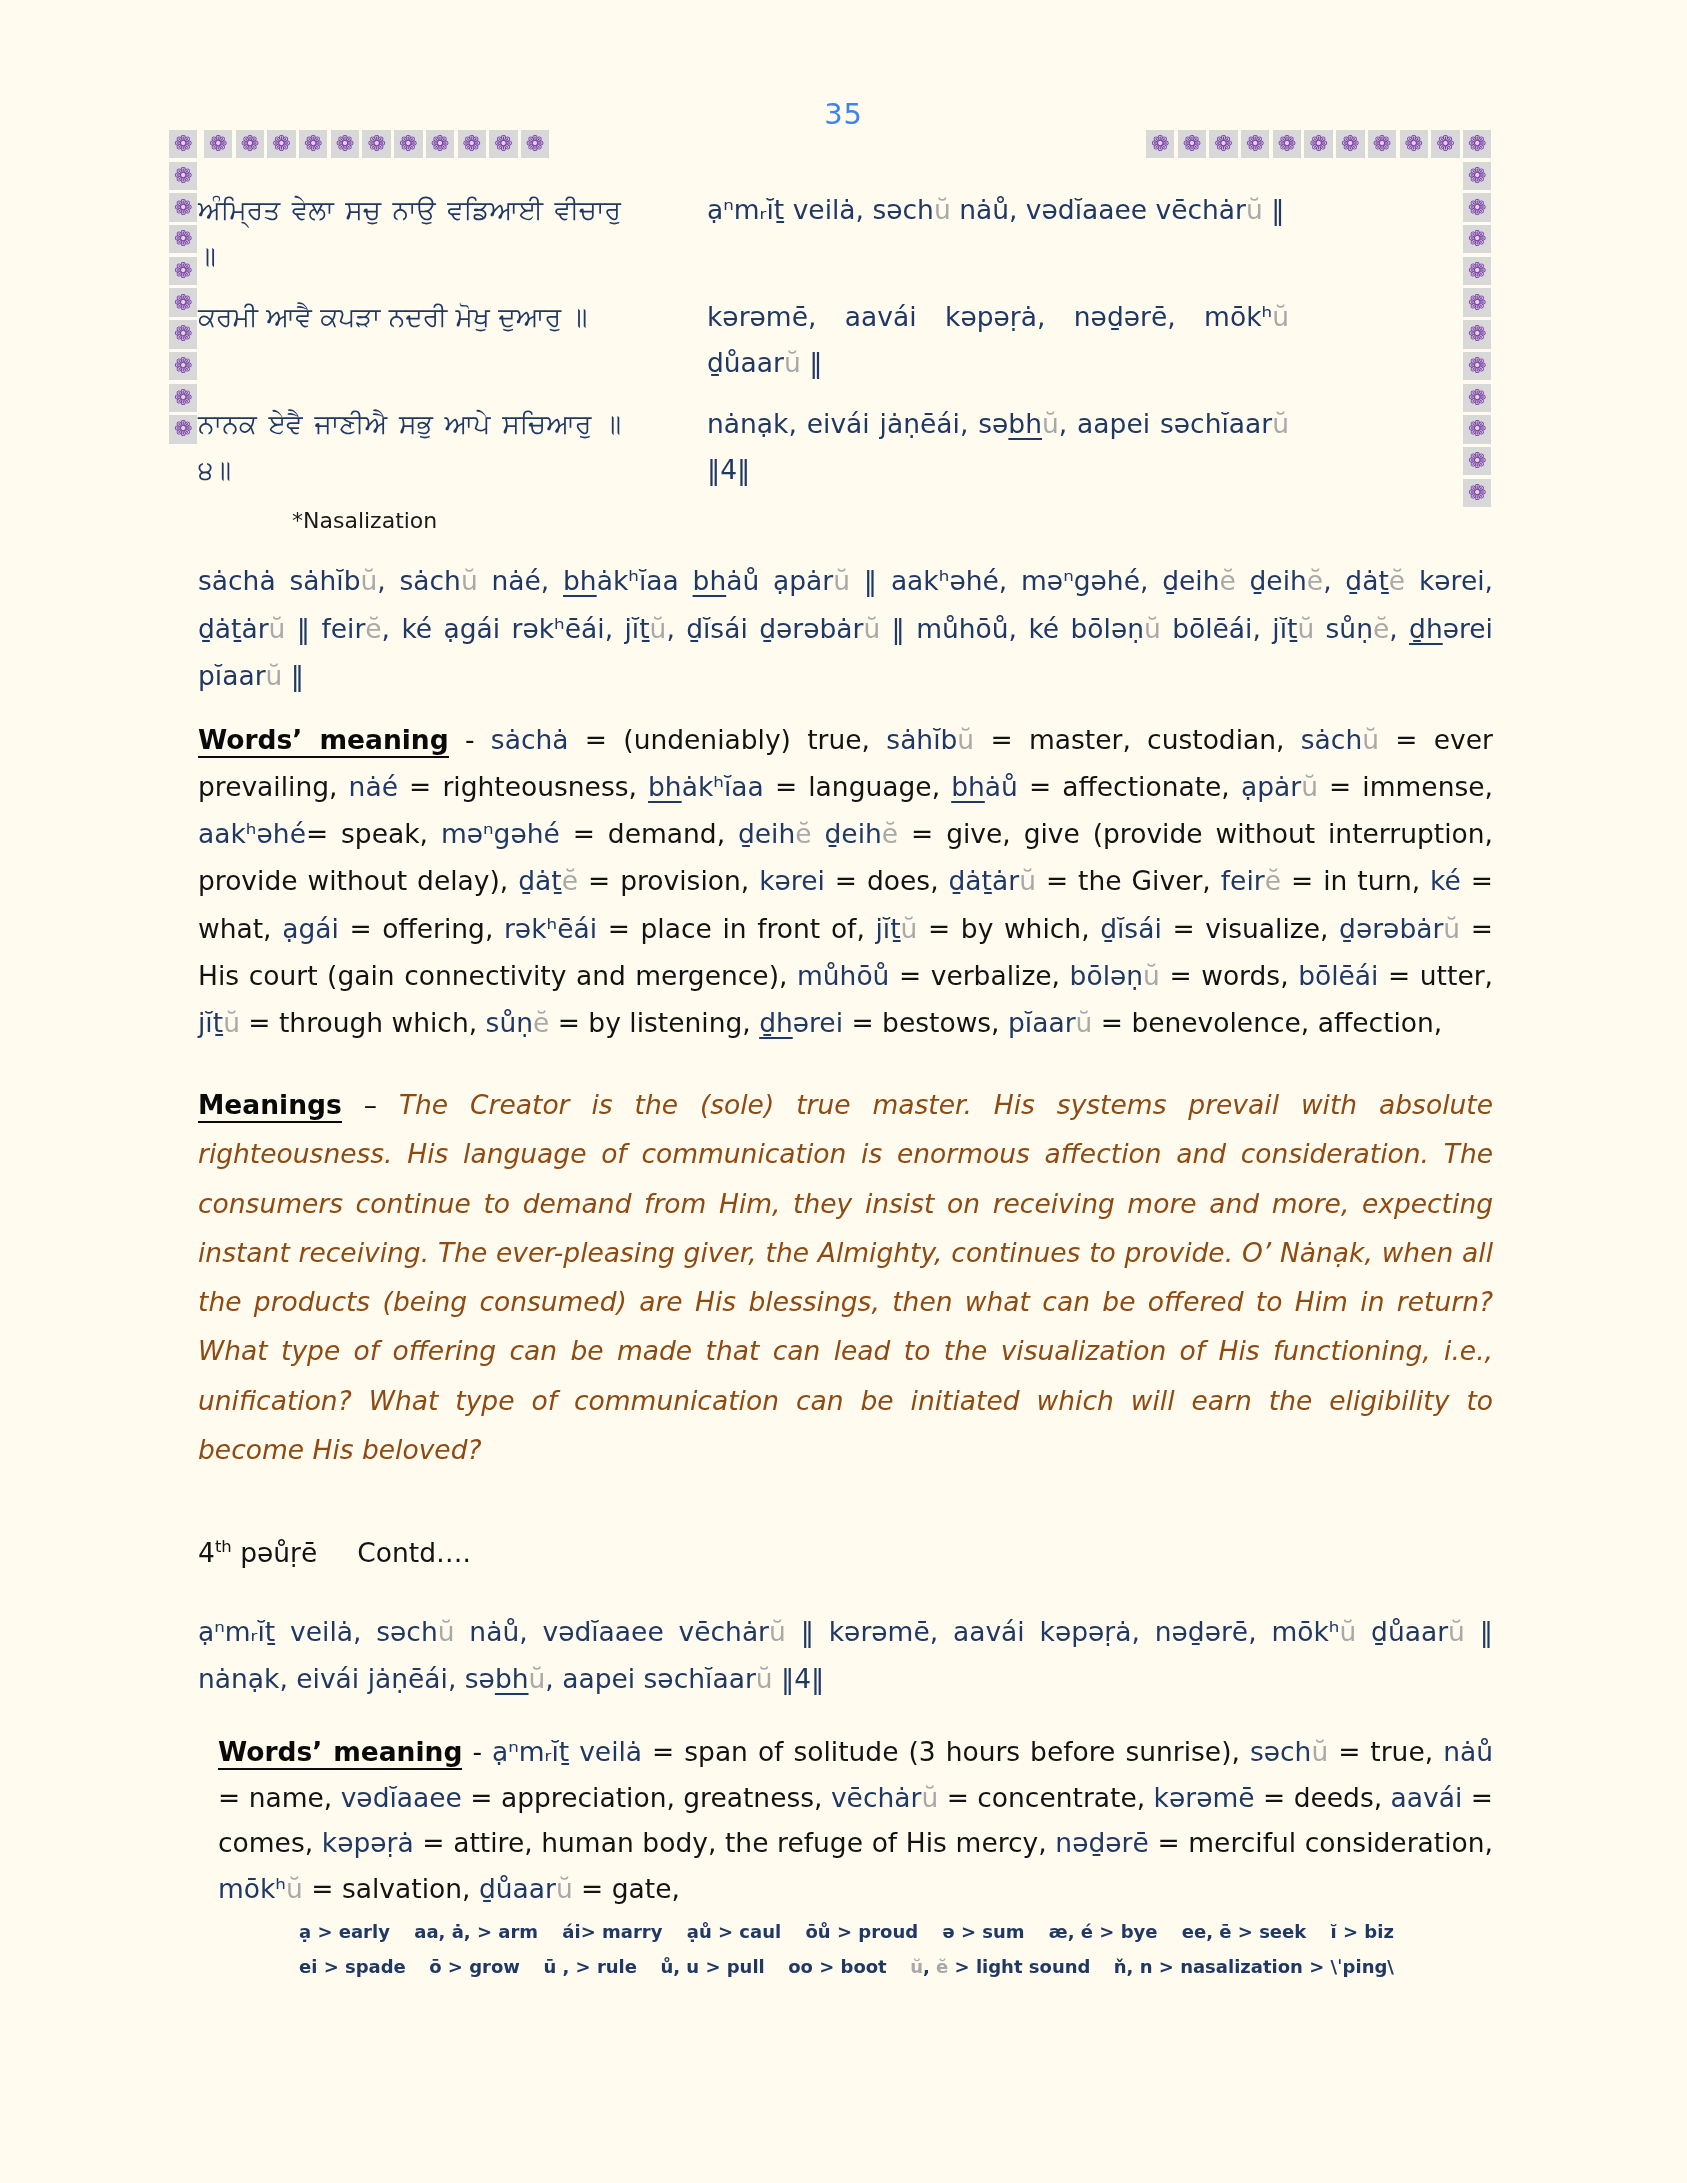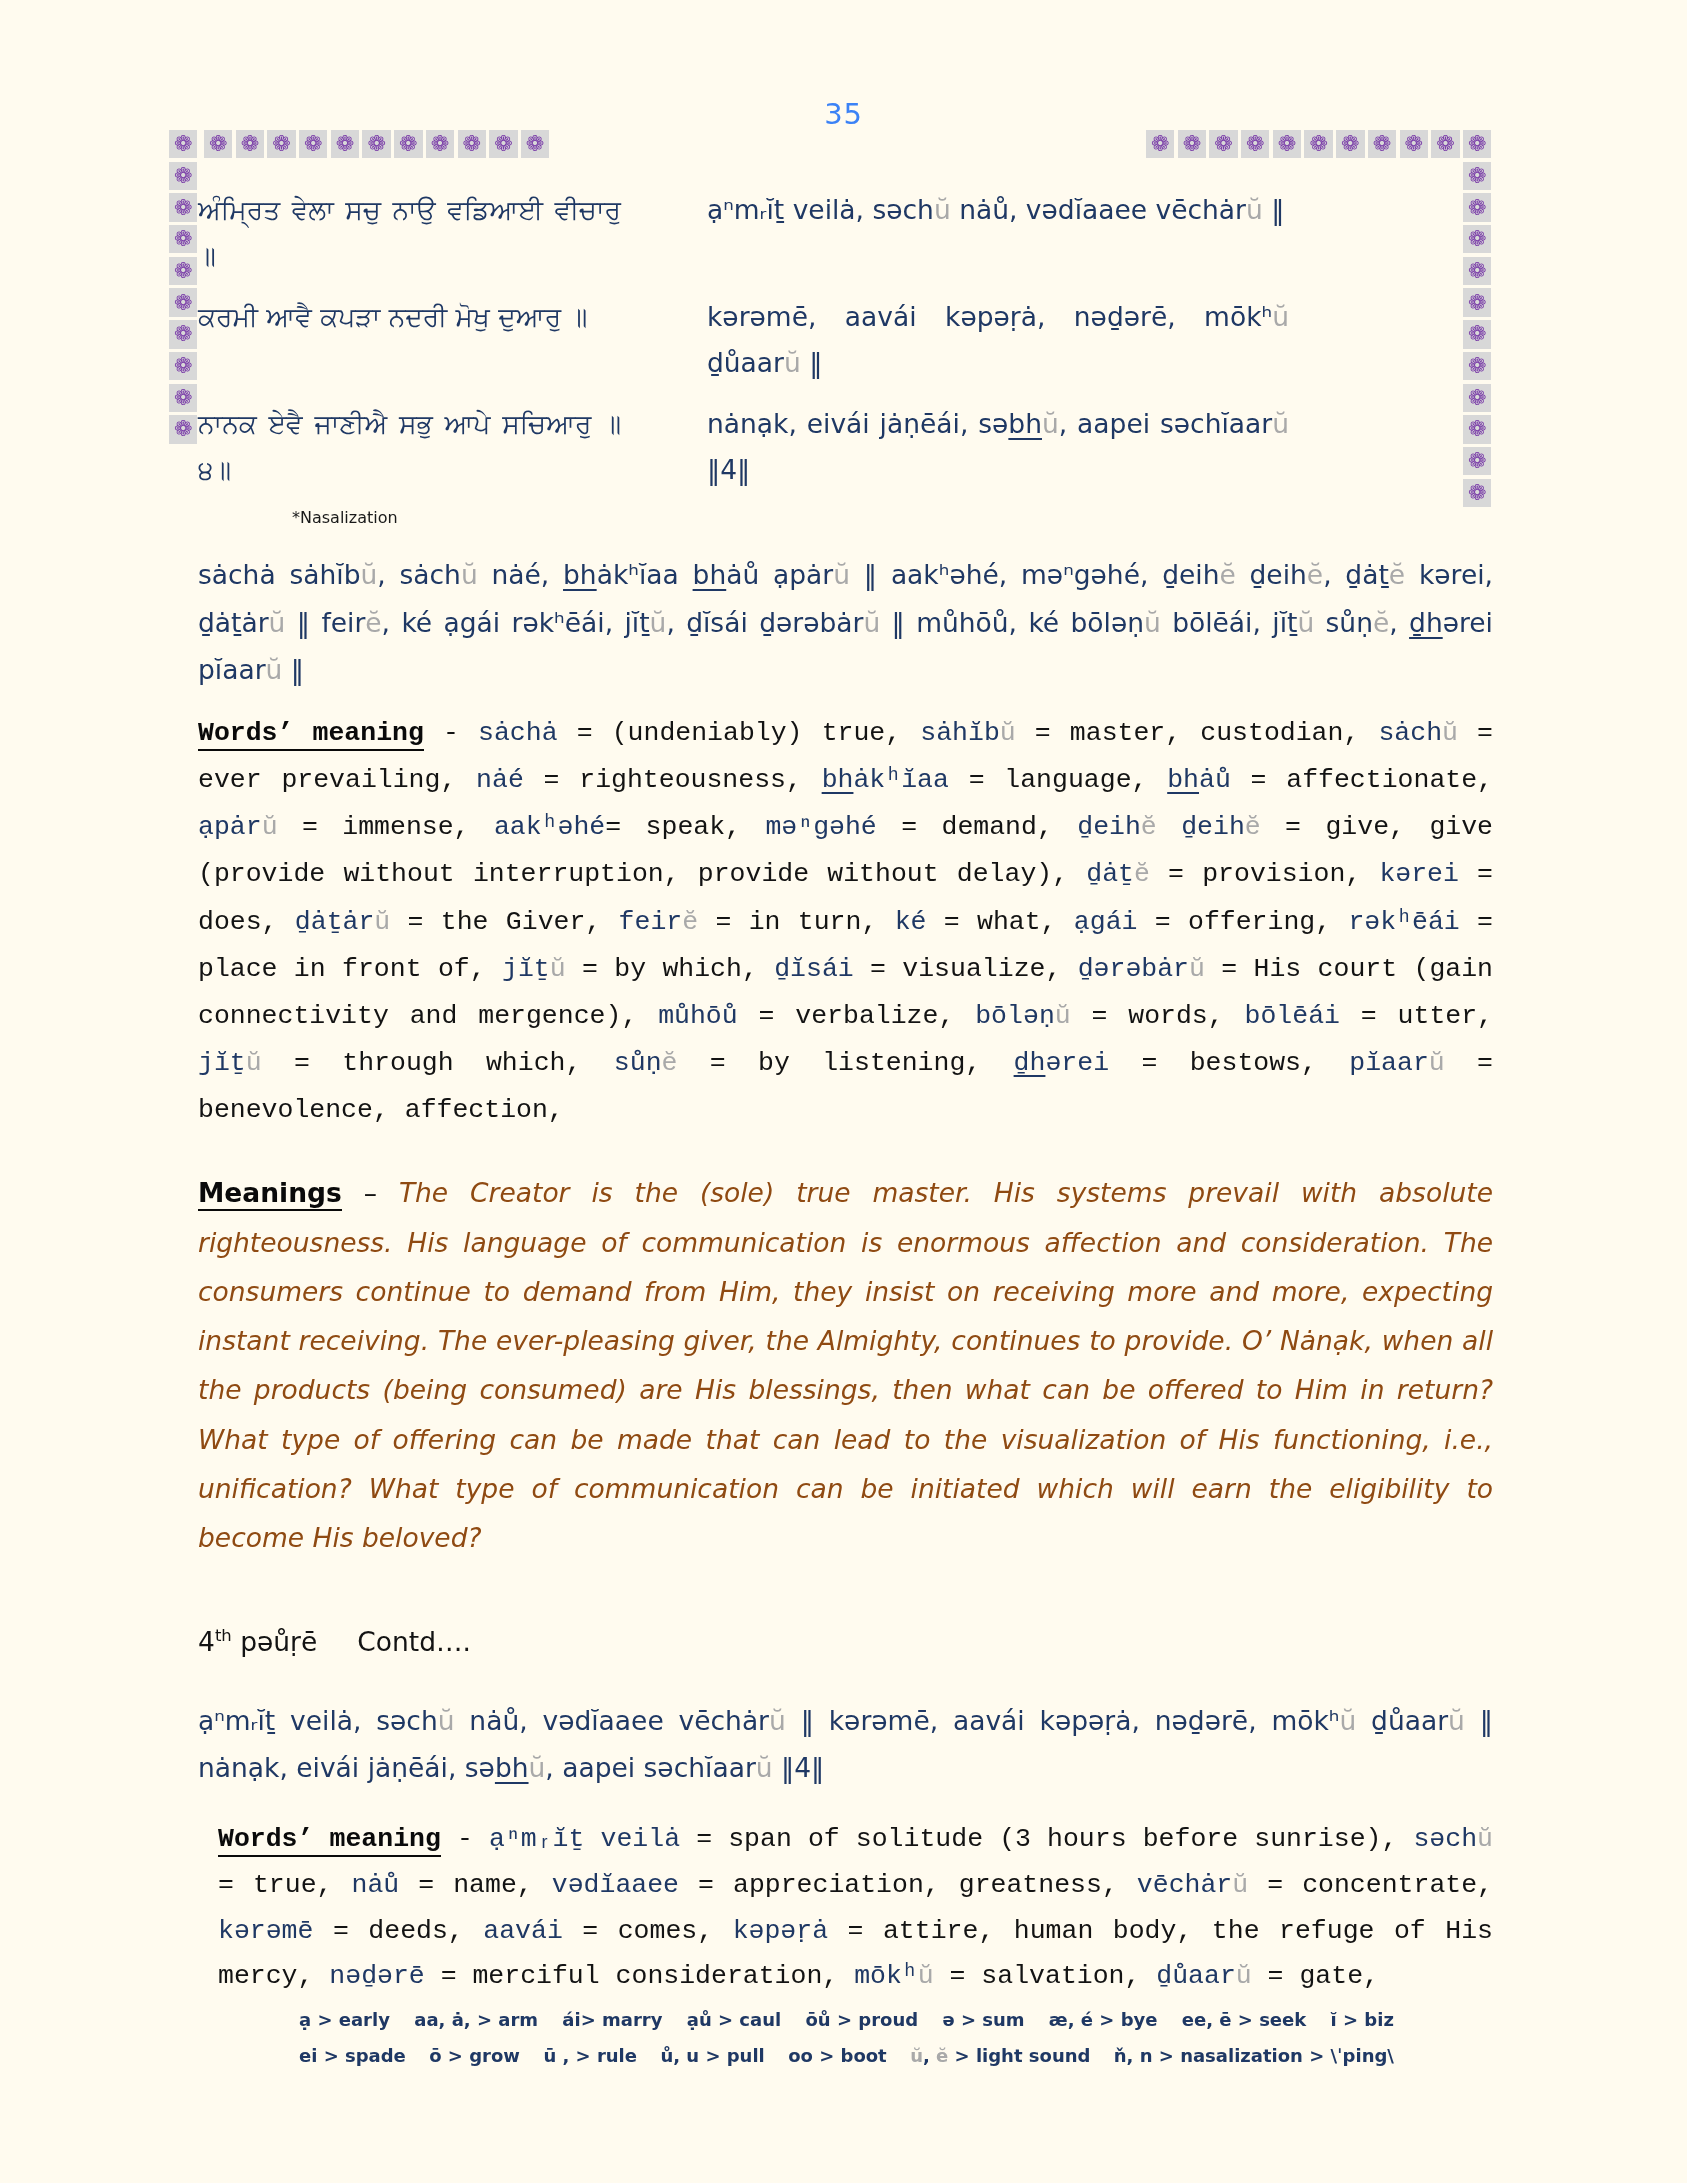--- a/index.html
+++ b/index.html
@@ -31,25 +31,25 @@
   
   .verse-row{display:grid;grid-template-columns:509px 1fr;margin-bottom:16px;}
   .gurmukhi-cell{
     width:423px;box-sizing:content-box;
     font-size:26.5px;line-height:1.72;color:#1F3864;text-align:justify;
   }
   .translit-cell{
     width:582px;justify-self:start;
     font-size:26.5px;line-height:1.72;color:#1F3864;text-align:justify;
   }
-  .nasalization{font-size:16px;color:#1a1a1a;margin:4px 0 0 94px;}
+  .nasalization{font-size:22px;color:#1a1a1a;margin:4px 0 0 94px;}
 
   .para{font-size:26.5px;line-height:1.78;text-align:justify;}
   .shabad{color:#1F3864;margin-top:24px;}
-  .wm{color:#131313;margin-top:17px;font-family:Liberation Mono, monospace;}
+  .wm{color:#131313;margin-top:17px;}
   .wm2{margin-top:26.5px;line-height:1.72;margin-left:20px;}
   .meanings{margin-top:34px;line-height:1.86;}
   .pauri-heading{margin-top:63px;font-size:26.5px;color:#131313;}
   .pauri-heading .gap{display:inline-block;width:40px;}
   .shabad2{margin-top:40px;}
 
   .seg-b{color:#1F3864;}
   .seg-k{color:#131313;}
   .seg-m{color:#8F4A12;font-style:italic;}
   .seg-h{color:#0a0a0a;font-weight:bold;border-bottom:2.6px solid #0a0a0a;padding-bottom:0.7px;}

